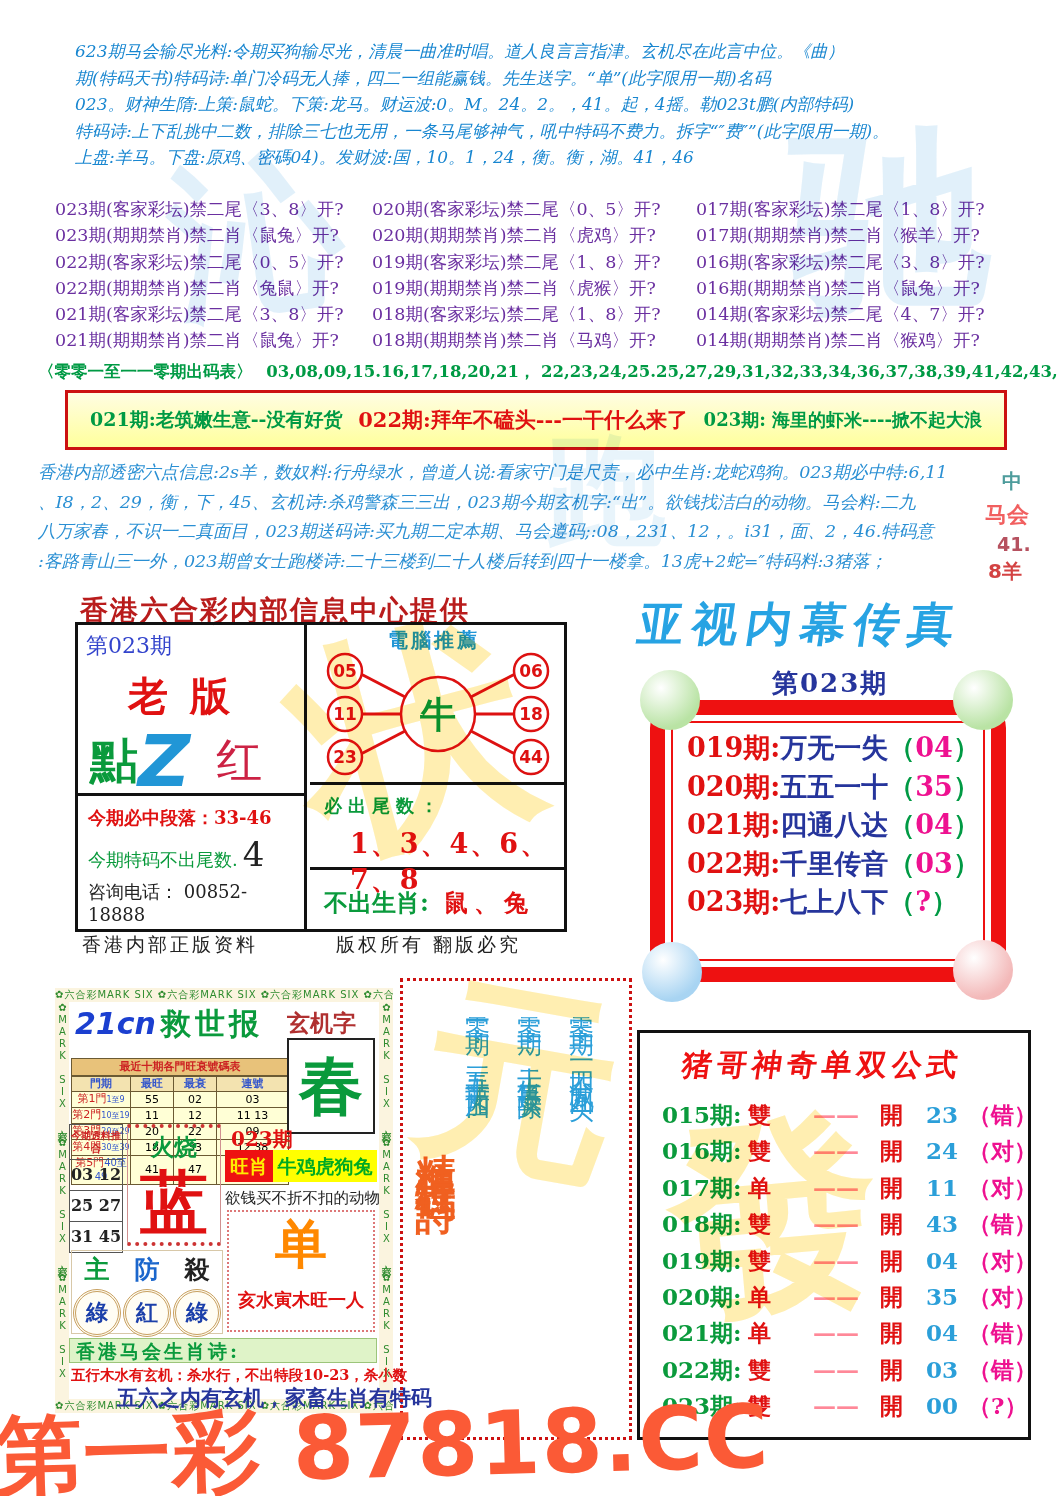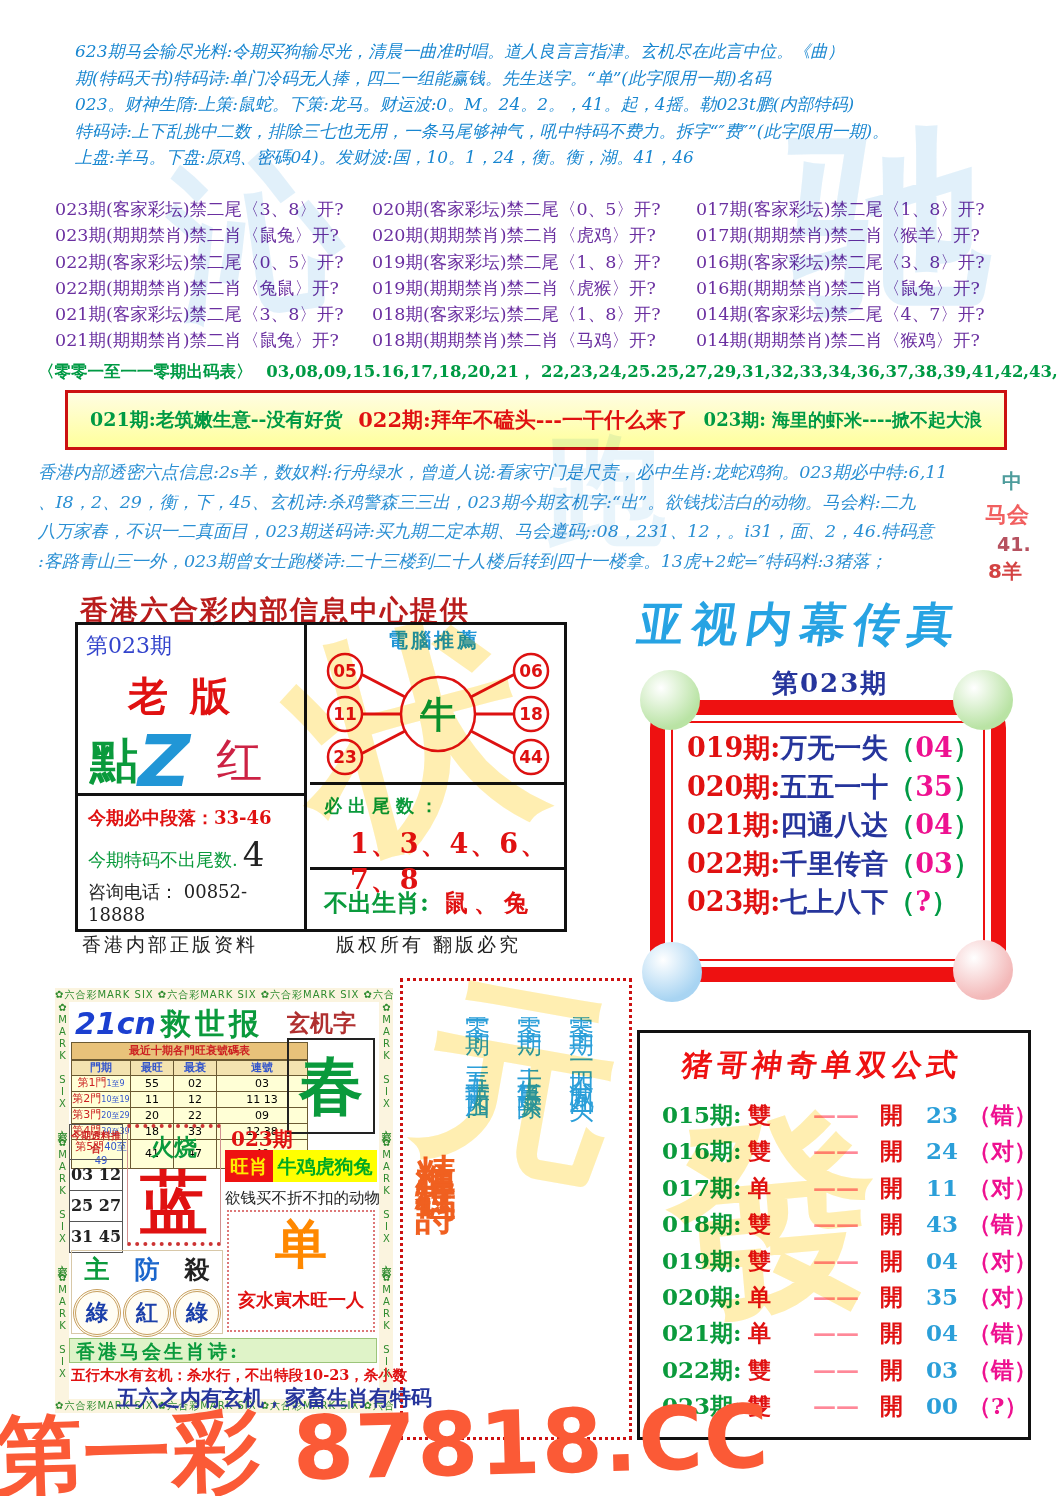--- a/index.html
+++ b/index.html
@@ -201,21 +201,21 @@
     <div class="abs msix vtxt" style="right:0;top:14px;height:397px;width:14px;">✿MARK SIX 六合彩 ✿MARK SIX 六合彩 ✿MARK SIX 六合彩 ✿MARK SIX 六合彩 ✿MARK SIX ✿</div>
 
     <div class="cellbox" style="left:14px;top:14px;width:310px;height:397px;background:#ffffff;">
 
       <div class="abs" style="left:6px;top:2px;white-space:nowrap;">
         <span class="b" style="font-size:30px;color:#1b3fd0;font-style:italic;">21cn</span>
         <span class="ser b grn" style="font-size:30px;letter-spacing:4px;">救世报</span>
       </div>
       <div class="abs ser b" style="left:218px;top:6px;font-size:23px;color:#b03030;">玄机字</div>
 
-      <div class="cellbox" style="left:2px;top:40px;width:237px;">
+      <div class="cellbox" style="left:2px;top:56px;width:218px;">
         <div style="background:#e8c27a;color:#cc2222;font-size:11px;font-weight:bold;text-align:center;line-height:16px;border:1px solid #6b5a33;">最近十期各門旺衰號碼表</div>
         <table class="tbl" style="font-size:11px;">
           <tbody>
               <tr style="color:#3355cc;background:#f3e3b0;">
             <th style="width:58px;background:#f3e3b0;">門期</th>
             <th style="width:42px;background:#f3e3b0;">最旺</th>
             <th style="width:42px;background:#f3e3b0;">最衰</th>
             <th style="background:#f3e3b0;">連號</th>
           </tr>
           <tr>

